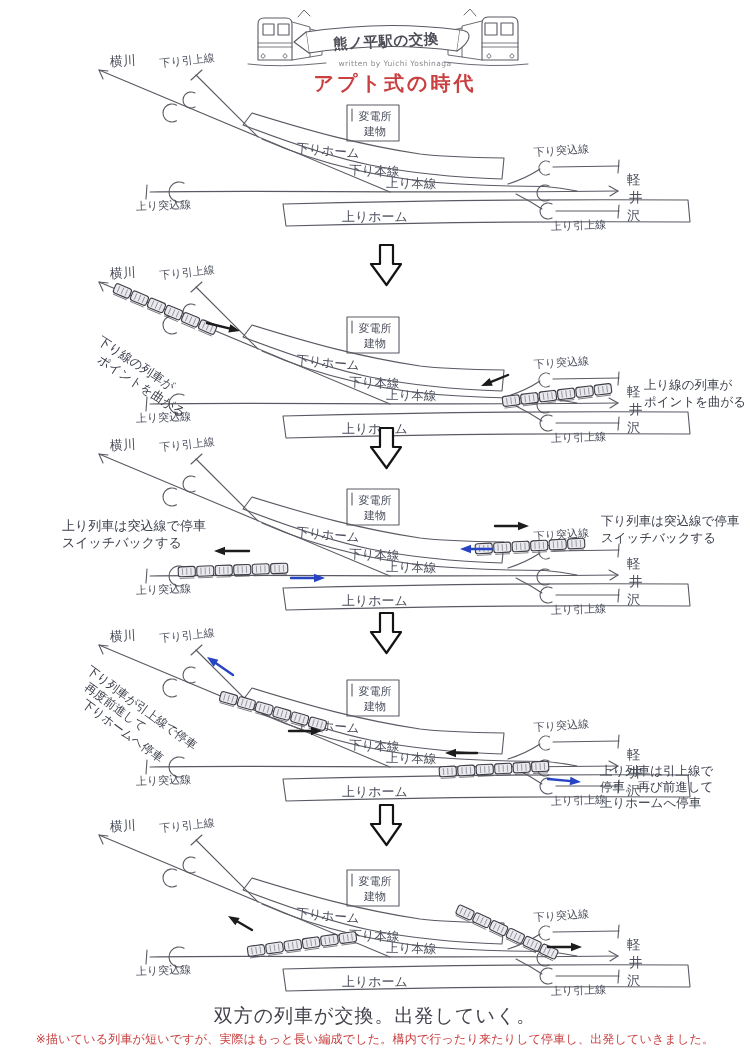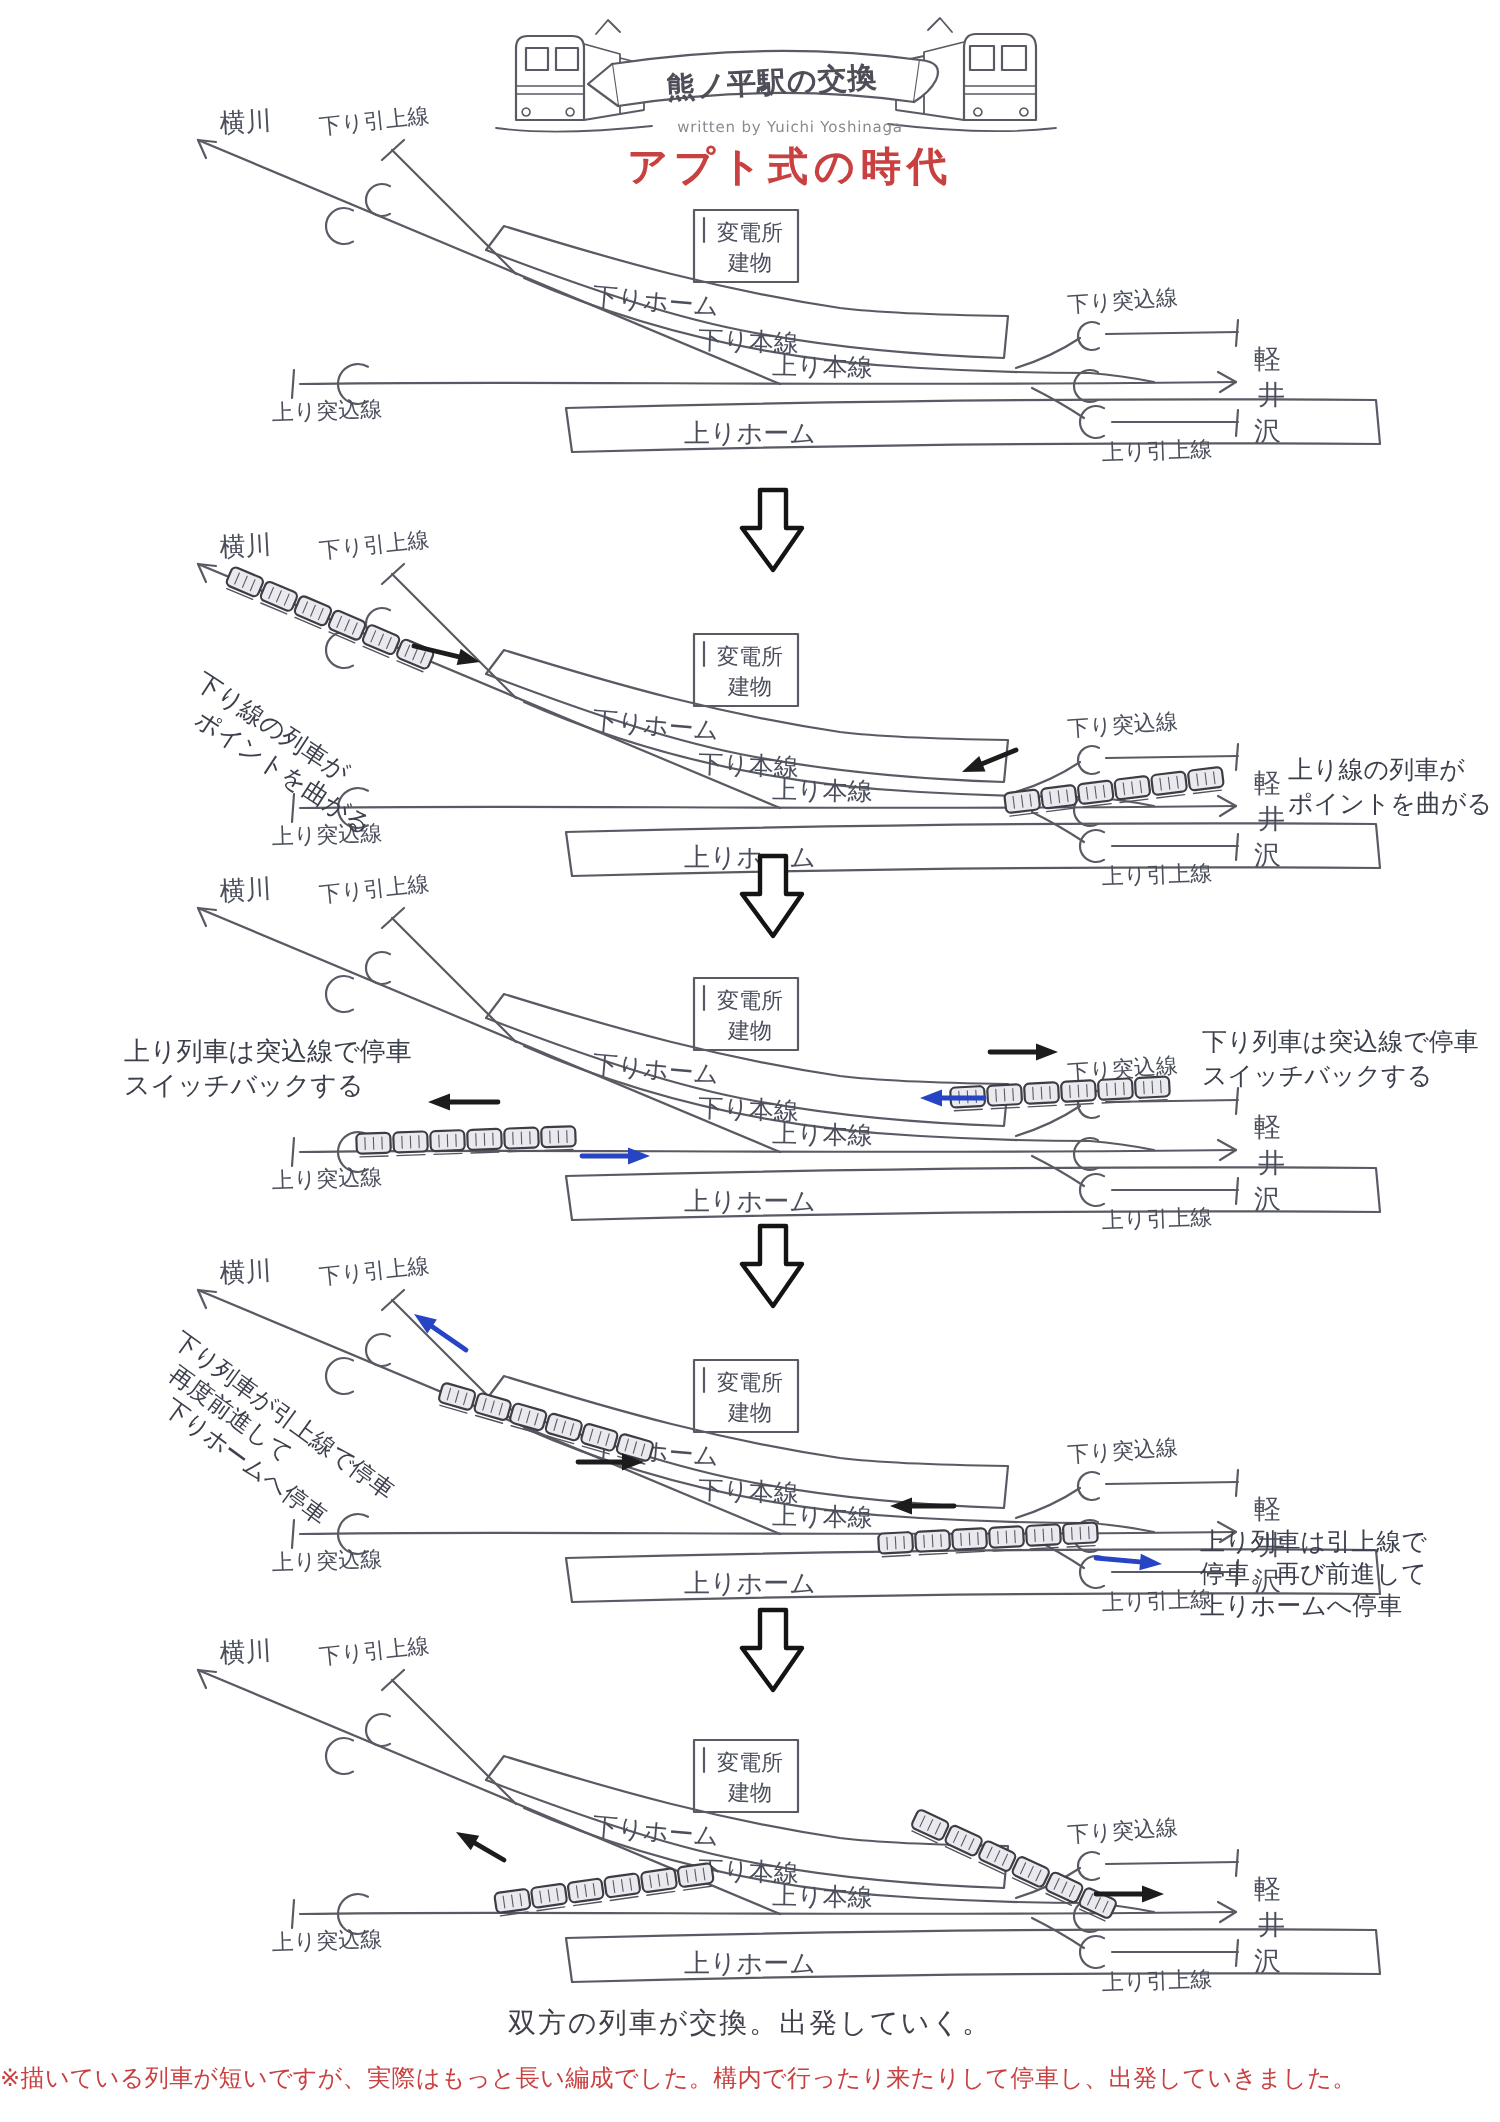--- a/index.html
+++ b/index.html
@@ -8,22 +8,22 @@
         font-family:"DejaVu Sans", sans-serif; overflow:hidden;}
   .abs{position:absolute;}
   .banner-text{position:absolute;top:29px;left:313px;width:146px;height:24px;
     display:flex;align-items:center;justify-content:center;font-size:14.5px;font-weight:bold;
     color:#4e4e58;transform:rotate(-3deg);letter-spacing:.5px;white-space:nowrap;}
   .signature{position:absolute;top:59px;left:0;width:790px;text-align:center;
     font-size:7.5px;color:#8a8a92;letter-spacing:.4px;}
   .red-title{position:absolute;top:70px;left:20px;width:750px;text-align:center;
     font-size:20px;font-weight:bold;color:var(--red);letter-spacing:3px;}
   .step-caption{position:absolute;top:1003px;left:0;width:750px;text-align:center;
-    font-size:14px;color:#41414b;letter-spacing:1px;}
-  .footnote{position:absolute;top:1031px;left:0;width:750px;
+    font-size:19px;color:#41414b;letter-spacing:1px;}
+  .footnote{position:absolute;top:1031px;left:0;width:750px;text-align:center;
     font-size:12px;color:var(--red);letter-spacing:.2px;}
   svg{display:block;}
 </style>
 </head>
 <body>
 
 <div class="page">
   <div class="abs" id="header-art-slot" style="top:0;left:0">
       <svg width="750" height="100" viewBox="0 0 750 100">
         <g transform="translate(234,10)">

